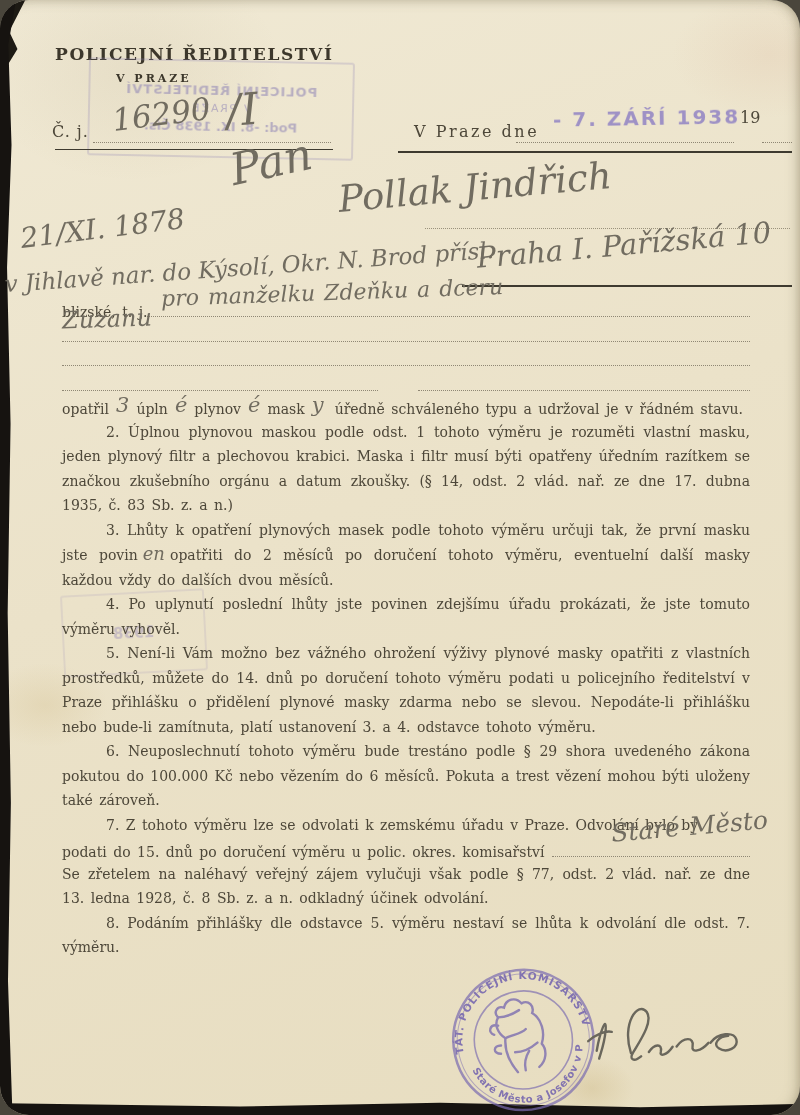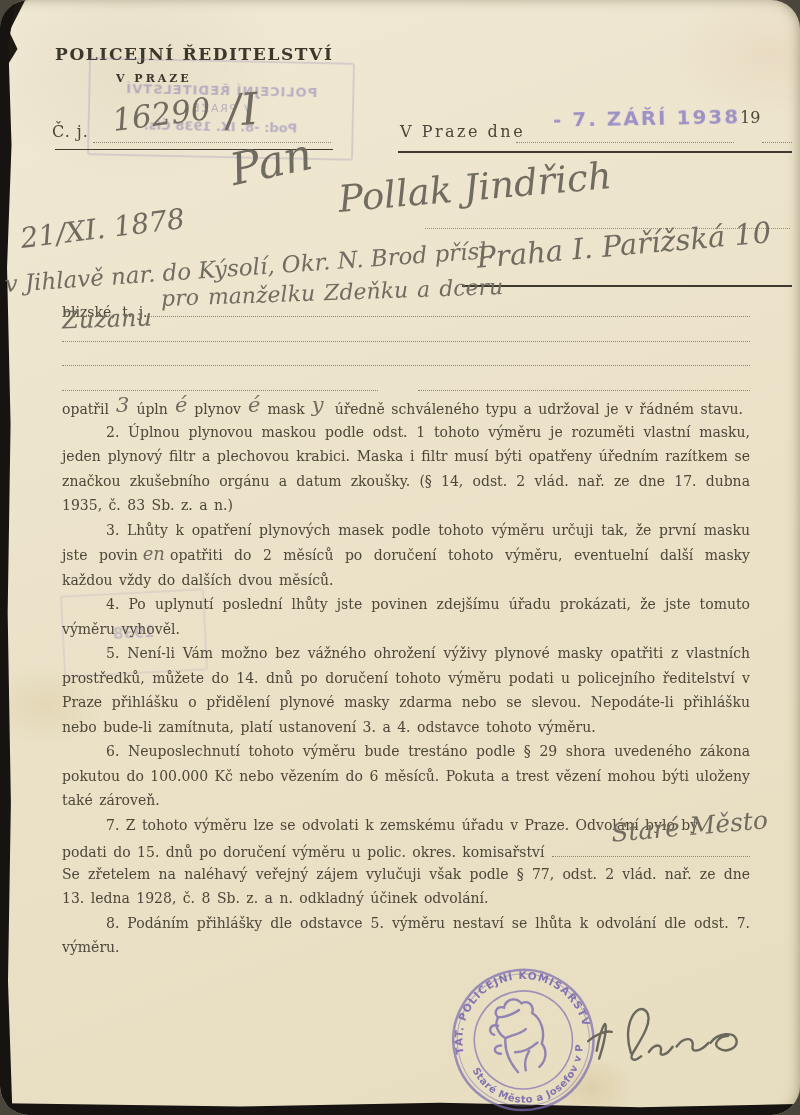--- a/index.html
+++ b/index.html
@@ -43,21 +43,21 @@
     display:flex; align-items:center; justify-content:center; filter:blur(.6px); }
   .ghost-stamp2 .inner { transform:scaleX(-1); color:rgba(139,127,181,.38);
     font-family:"DejaVu Sans", sans-serif; font-size:15px; font-weight:bold; }
 
   .cj-label { left:44px; top:122px; font-size:16px; letter-spacing:1px;margin-left:8px; }
   .cj-dots  { left:93px; top:124px; width:238px; height:18px; border-bottom:1.5px dotted #8f8774; }
   .cj-rule  { left:55px; top:149px; width:278px; border-top:1.8px solid #3e3a2f; }
   .cj-hw    { left:112px; top:96px; font-size:31px; transform:rotate(-7deg); }
   .cj-hw2   { left:226px; top:84px; font-size:44px; transform:rotate(-5deg); }
 
-  .date-label { left:400px; top:122px; font-size:16px; letter-spacing:2.5px; }
+  .date-label { left:414px; top:122px; font-size:16px; letter-spacing:2.5px; }
   .date-dots  { left:516px; top:124px; width:218px; height:18px; border-bottom:1.5px dotted #8f8774; }
   .date-19    { left:740px; top:108px; font-size:16px; }
   .date-dots2 { left:762px; top:124px; width:30px; height:18px; border-bottom:1.5px dotted #8f8774; }
   .date-rule  { left:398px; top:151px; width:394px; border-top:2px solid #3e3a2f; }
   .date-stamp { left:553px; top:106px; font-family:"DejaVu Sans", sans-serif; font-weight:bold;
     font-size:20px; letter-spacing:2px; color:#9183c4; opacity:.85; transform:rotate(-1deg);
     filter:blur(.3px); white-space:nowrap; }
 
   .hw-pan     { left:230px; top:136px; font-size:44px; transform:rotate(-12deg); }
   .hw-name    { left:338px; top:166px; font-size:37px; transform:rotate(-5deg); }

